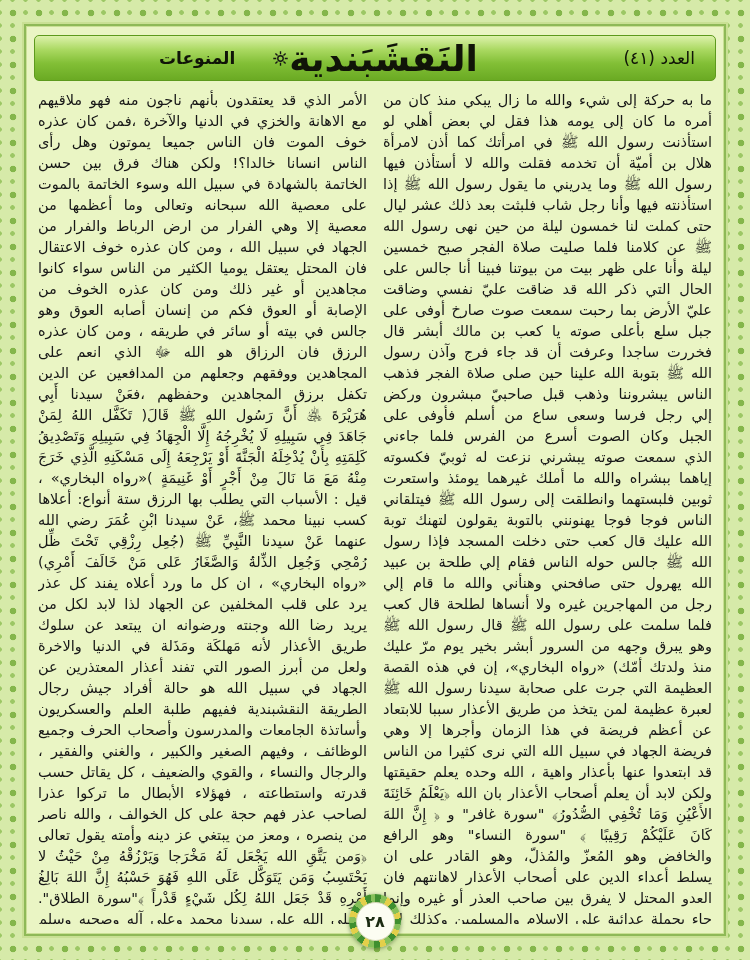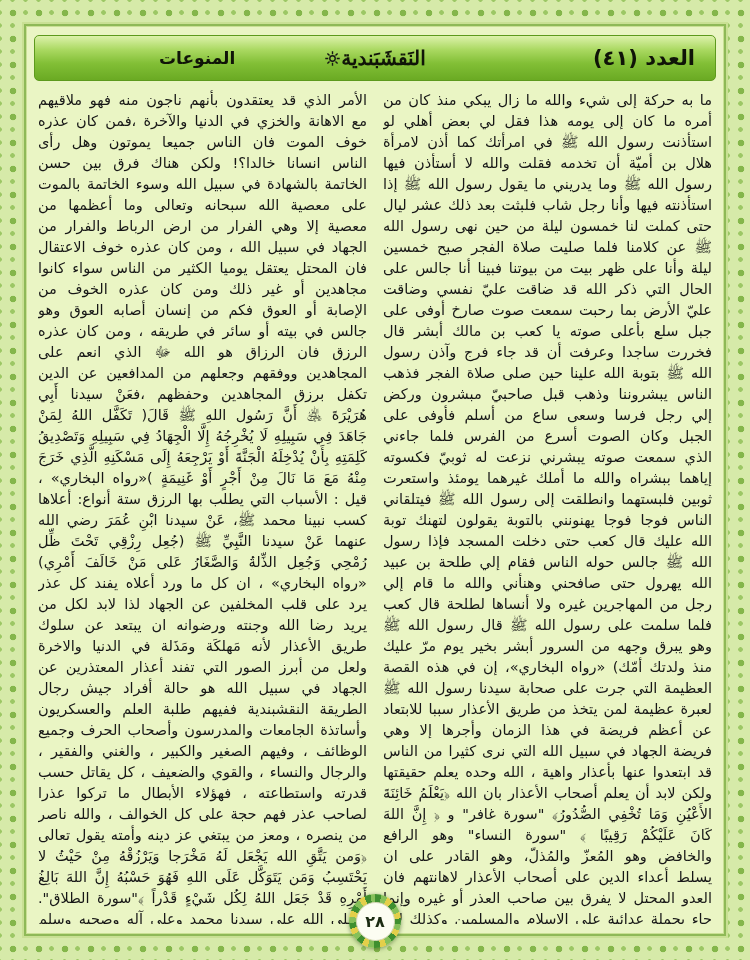--- a/index.html
+++ b/index.html
@@ -32,25 +32,25 @@
     border:1px solid #5d9a1d;
     background:linear-gradient(180deg,#ddf2ab 0%,#a9d860 32%,#82bf36 62%,#6aaa23 100%);
     display:grid;
     grid-template-columns:1fr auto 1fr;
     align-items:center;
     padding:0 20px;
     box-sizing:border-box;
     direction:rtl;
     color:#101408;
   }
-  .issue-label{justify-self:start;font-size:21px;font-weight:bold;margin-left:36px;}
+  .issue-label{justify-self:start;font-size:17px;font-weight:normal;margin-left:36px;}
   .section-label{justify-self:end;font-size:17px;font-weight:bold;margin-left:104px;}
   .magazine-title{
     display:flex;align-items:center;gap:0;
-    font-size:20px;font-weight:bold;letter-spacing:0;font-family:Liberation Serif, serif;
+    font-size:36px;font-weight:bold;letter-spacing:0;
   }
   .flourish{display:inline-block;line-height:0;}
   .article-columns{
     display:flex;
     direction:rtl;
     gap:16px;
     padding:4px 12px 0 12px;
   }
   .article-column{
     flex:1 1 0;

